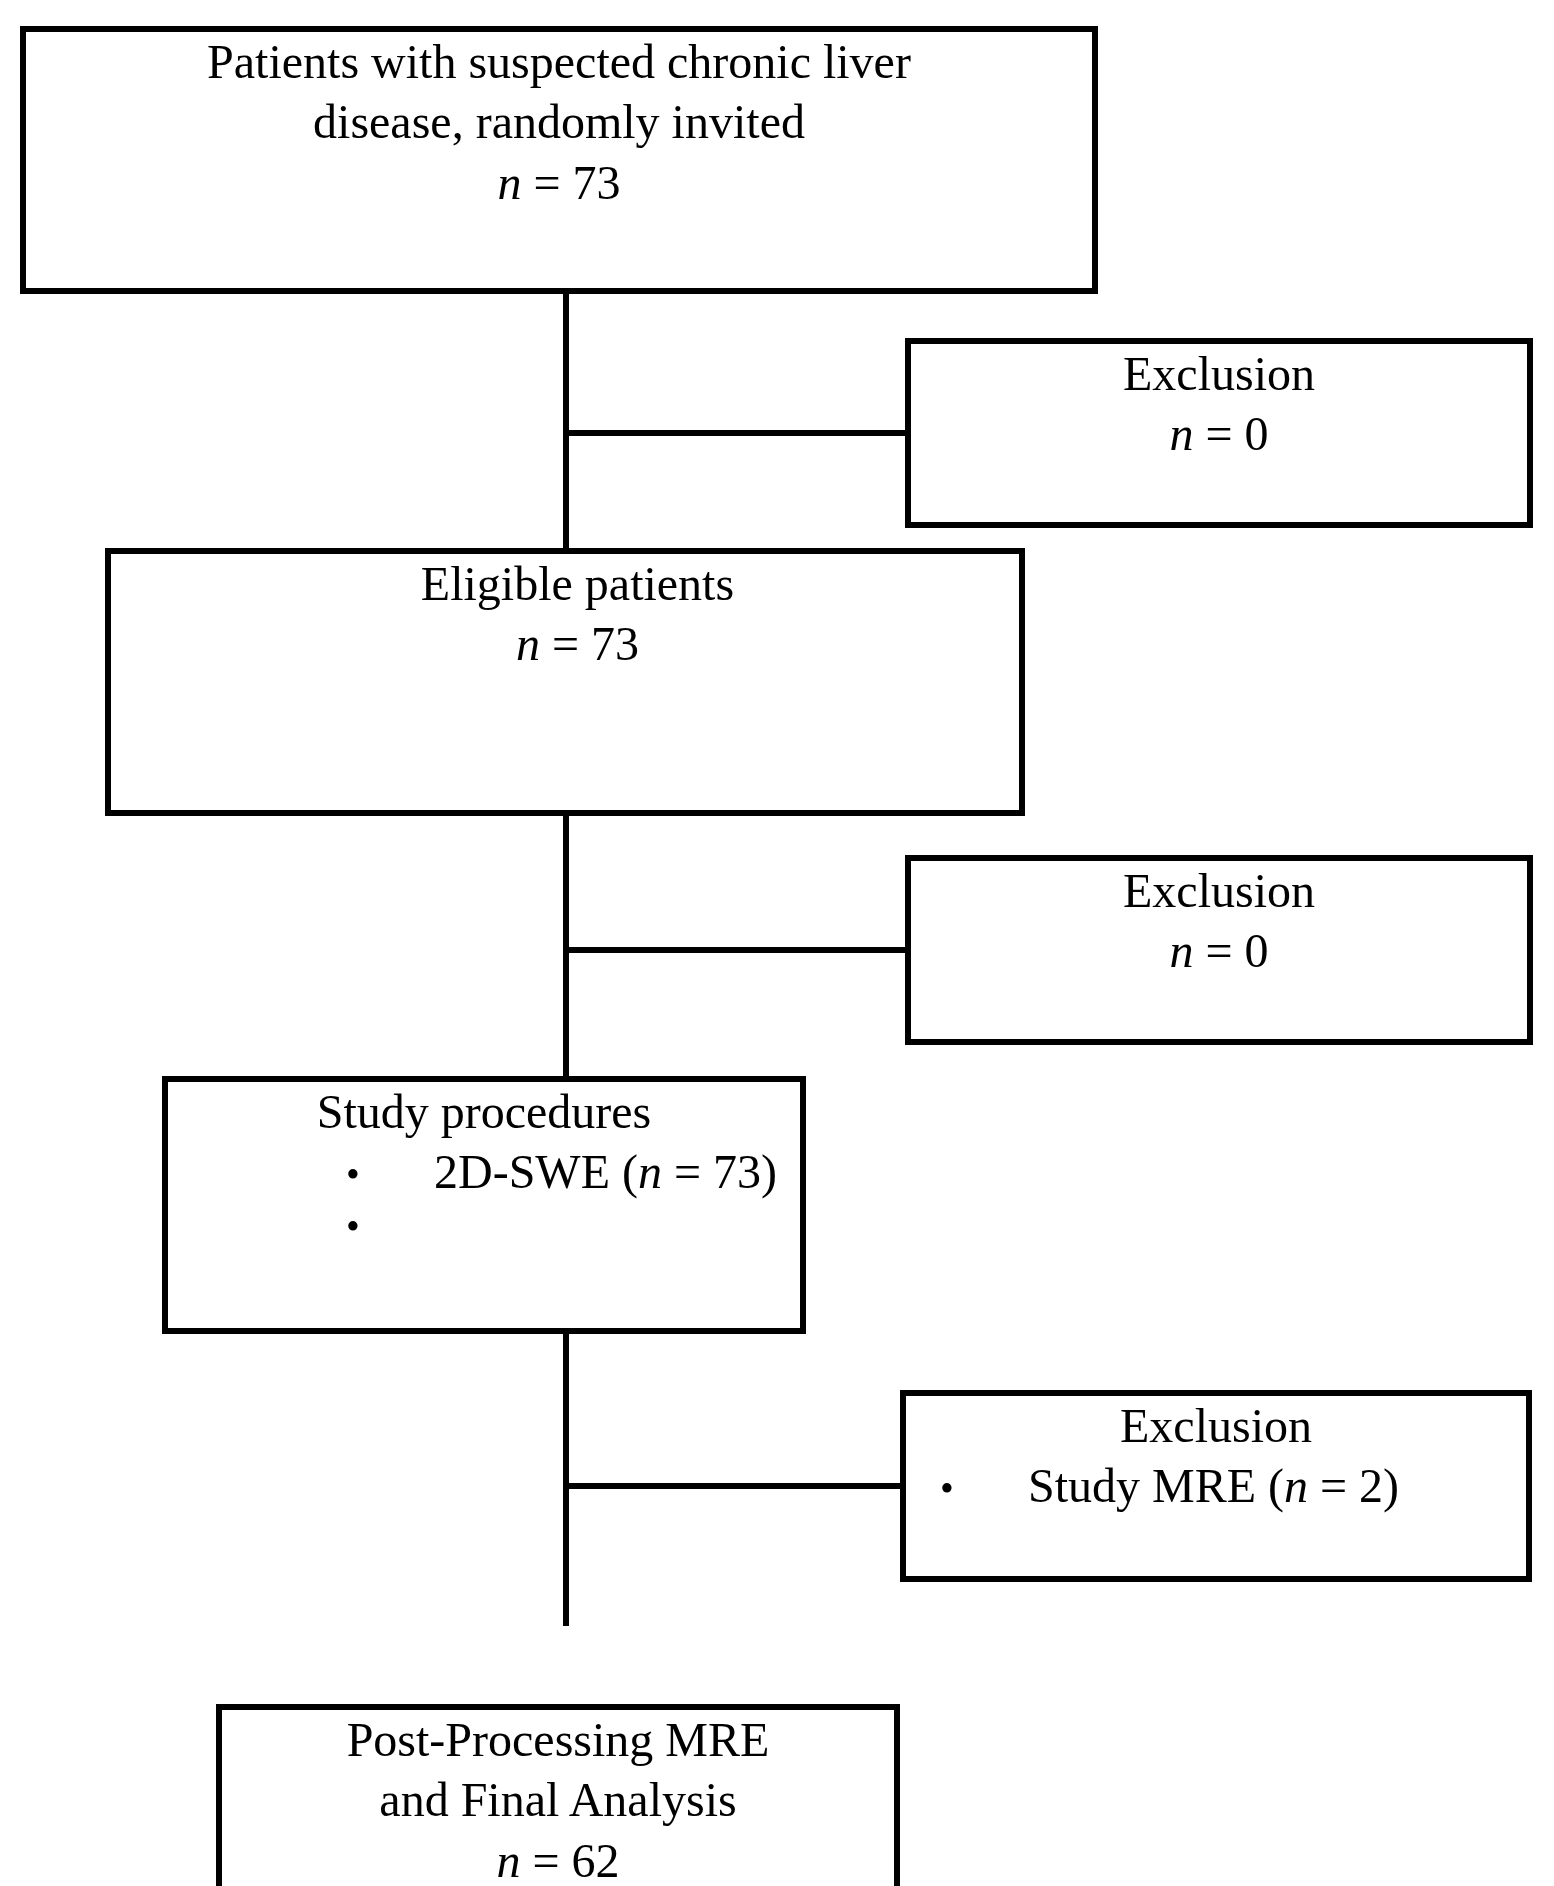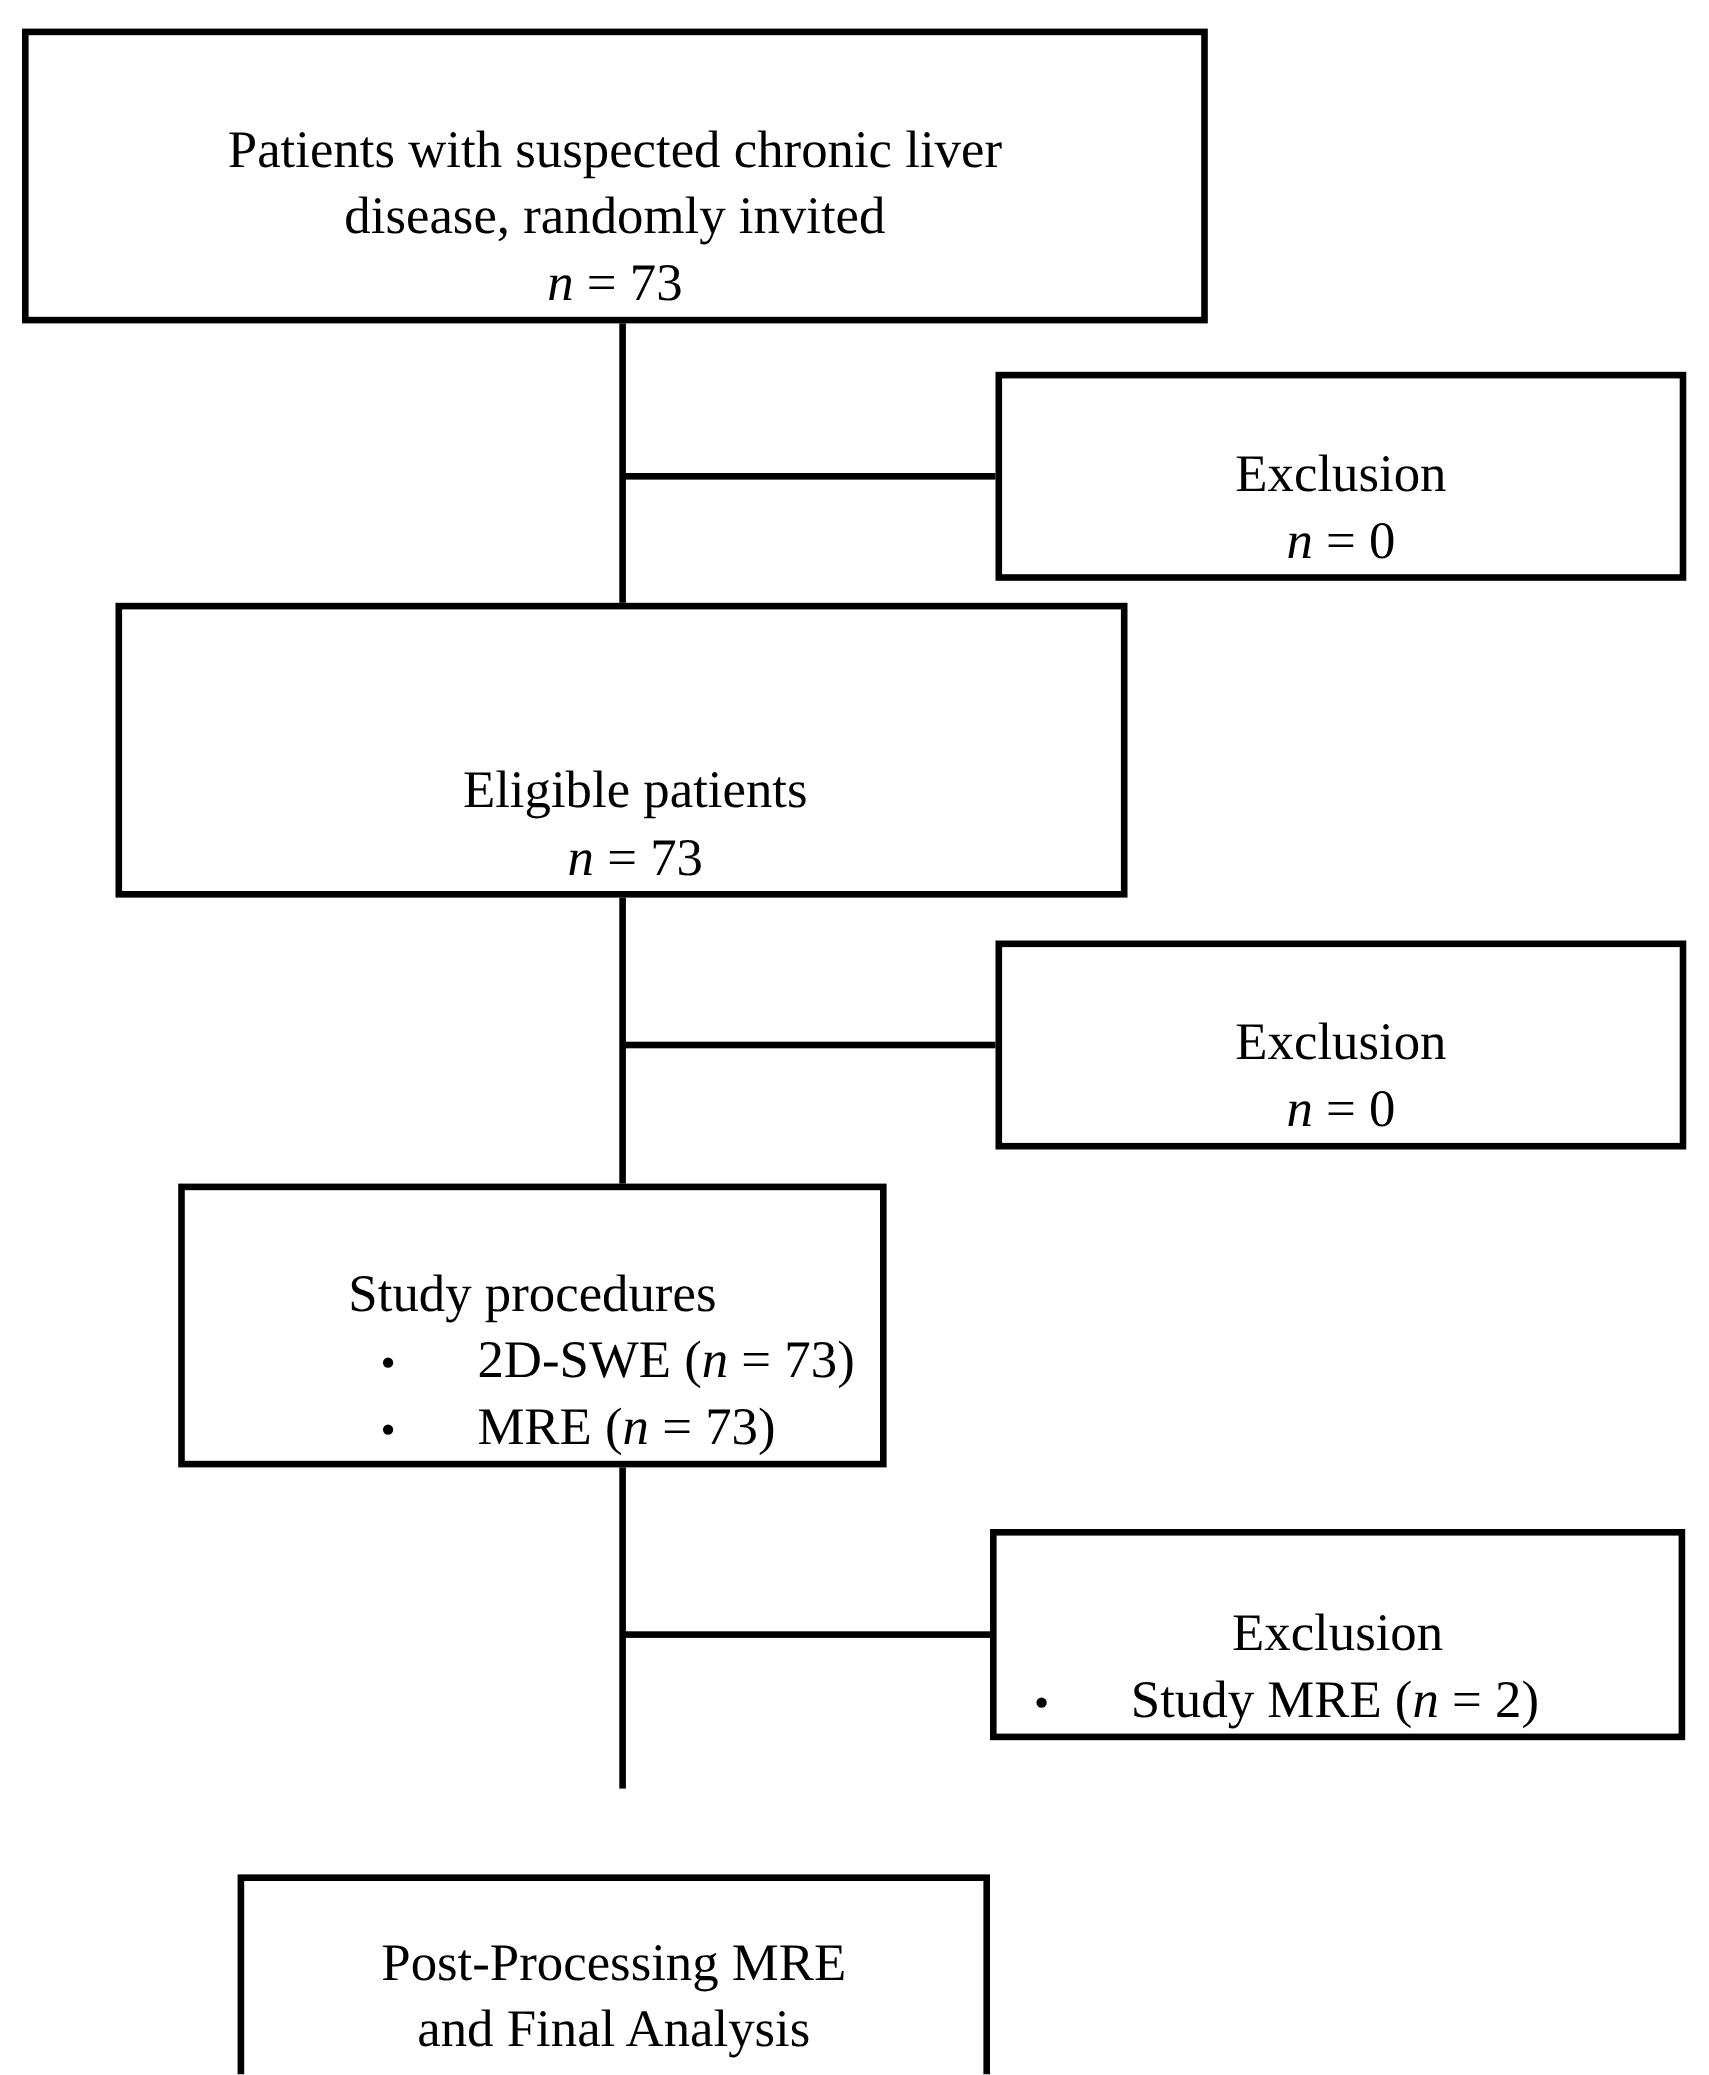--- a/index.html
+++ b/index.html
@@ -12,21 +12,21 @@
     font-family: "Liberation Serif", serif;
     overflow: hidden;
   }
   .fbox {
     position: absolute;
     box-sizing: border-box;
     border: 6px solid #000000;
     background: #ffffff;
     display: flex;
     flex-direction: column;
-    justify-content: flex-end;
+    justify-content: flex-start;
     font-size: 48px;
     line-height: 1.26;
     text-align: center;
   }
   .conn { position: absolute; background: #000000; }
   .it { font-style: italic; }
   .bullet-line {
     display: flex;
     text-align: left;
     align-items: baseline;
@@ -90,21 +90,20 @@
 
   <div class="fbox" id="box-procedures">
     <div>Study procedures</div>
     <div class="bullet-block">
       <div class="bullet-line">
         <span class="glyph">•</span>
         <span><span>2D-SWE (</span><span class="it">n</span><span> = 73)</span></span>
       </div>
       <div class="bullet-line">
         <span class="glyph">•</span>
-        <span><span>MRE (</span><span class="it">n</span><span> = 73)</span></span>
       </div>
     </div>
   </div>
 
   <div class="fbox" id="excl-3">
     <div>Exclusion</div>
     <div class="bullet-block">
       <div class="bullet-line">
         <span class="glyph">•</span>
         <span><span>Study MRE (</span><span class="it">n</span><span> = 2)</span></span>

